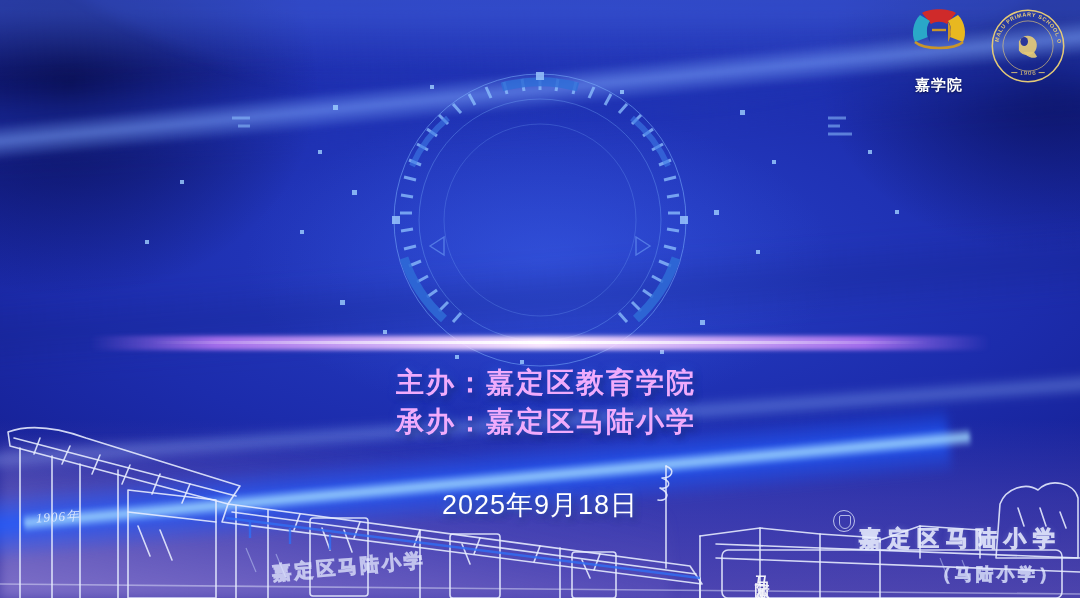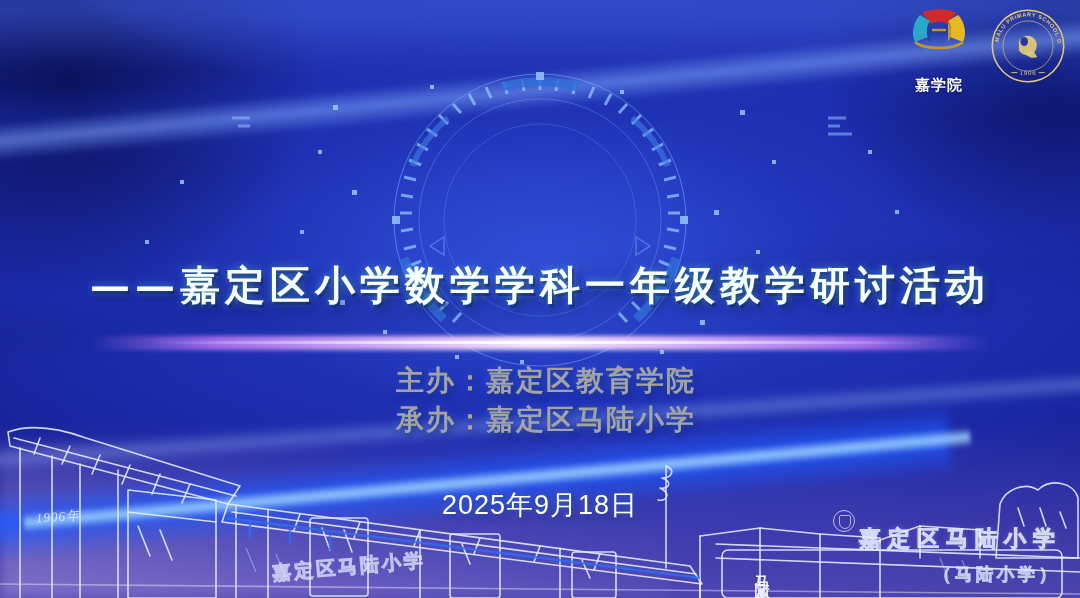--- a/index.html
+++ b/index.html
@@ -150,25 +150,25 @@
        2px 3px 0 rgba(8,16,70,.5),
        4px 6px 10px rgba(4,8,45,.45);
     z-index:6;
   }
 
   .orgs{
     position:absolute; left:0; top:364px; width:1080px;
     text-align:center; z-index:6;
   }
   .orgs .line{
-    font-family:Liberation Mono, monospace;
+    font-family:Liberation Sans, sans-serif;
     font-weight:bold;
     font-size:28px;
     letter-spacing:2px;
-    color:#a3a3a3;
+    color:#f0abfc;
     line-height:1.38;
     text-shadow:0 0 8px rgba(60,110,255,.6), 2px 3px 6px rgba(4,8,45,.55);
     padding-left:12px;
   }
 
   .date{
     position:absolute; left:0; top:487px; width:1080px;
     text-align:center; z-index:6;
     font-family:"Liberation Sans", sans-serif;
     font-weight:normal;
@@ -483,21 +483,20 @@
       <text x="50" y="88" text-anchor="middle" font-family="Liberation Serif, serif" font-size="9" fill="#e4c977" letter-spacing="1">1906</text>
       <g stroke="#e4c977" stroke-width="1.2">
         <line x1="28" y1="85" x2="36" y2="85"></line>
           <line x1="64" y1="85" x2="72" y2="85"></line>
       </g>
     </svg>
 
   </div>
 
 
-  <div class="title-sub">——嘉定区小学数学学科一年级教学研讨活动</div>
 
   <div class="orgs">
     <div class="line">主办：嘉定区教育学院</div>
     <div class="line">承办：嘉定区马陆小学</div>
   </div>
 
   <div class="date">2025年9月18日</div>
 
 </div>
 

